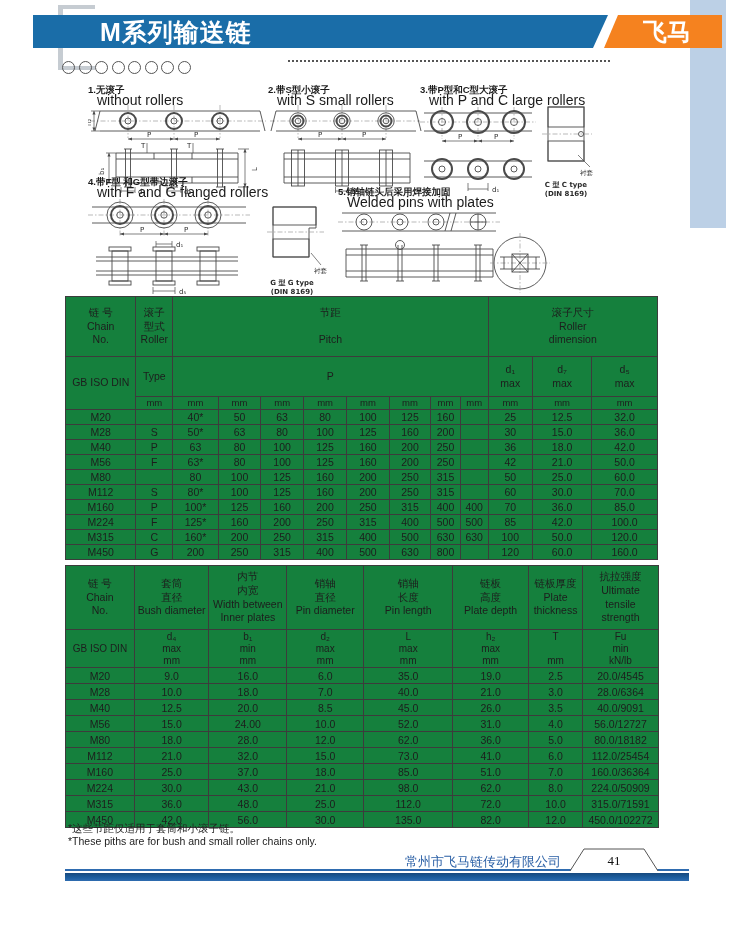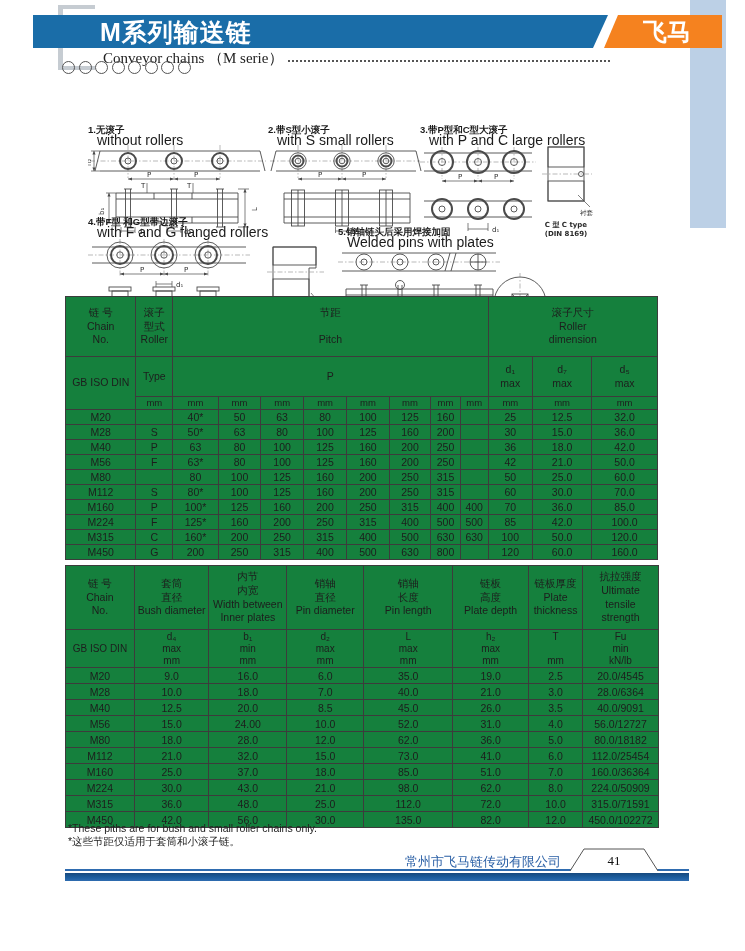--- a/index.html
+++ b/index.html
@@ -19,21 +19,21 @@
              font-size:24px;font-weight:bold;line-height:29px;}
   .strip{position:absolute;left:690px;top:0;width:36px;height:228px;background:#bcd0e6;z-index:0;}
   .subtitle{position:absolute;left:103px;top:49px;font-family:"Liberation Serif",serif;
             font-size:15px;color:#222222;}
   .dotline{position:absolute;left:288px;top:52px;width:322px;height:8px;border-bottom:2px dotted #555555;}
   .circles{position:absolute;left:62px;top:61px;display:flex;gap:3.5px;}
   .circles span{display:block;width:11px;height:11px;border:1.6px solid #555555;border-radius:50%;}
 
   
   .dwg{position:absolute;}
-  .dzh{font-size:9.5px;font-weight:600;color:#1b1b1b;line-height:11px;margin-top:40px;}
+  .dzh{font-size:9.5px;font-weight:600;color:#1b1b1b;line-height:11px;}
   .den{font-size:14px;color:#1b1b1b;line-height:10px;margin-left:9px;}
   svg text{font-family:"DejaVu Sans",sans-serif;font-size:7px;fill:#2a2a2a;}
   svg text.cap{font-size:7px;font-weight:bold;}
   svg text.sm{font-size:6.5px;}
   .ln{stroke:#4a4a4a;stroke-width:0.9;fill:none;}
   .thk{stroke-width:2;}
   .cl{stroke:#8a8a8a;stroke-width:0.6;stroke-dasharray:5 2 1.5 2;fill:none;}
   .dim{stroke:#4a4a4a;stroke-width:0.7;fill:none;}
   .ah{fill:#4a4a4a;stroke:none;}
 
@@ -75,21 +75,20 @@
 </svg>
 
 <div class="page">
 
   <div class="strip"></div>
   <div class="bracket"></div>
   <div class="band-blue"></div>
   <div class="band-orange"></div>
   <div class="band-title">M系列输送链</div>
   <div class="logo-text">飞马</div>
-  <div class="subtitle">Conveyor chains （M serie）</div>
   <div class="dotline"></div>
   <div class="circles">
     <span></span>
       <span></span>
       <span></span>
       <span></span>
       <span></span>
       <span></span>
       <span></span>
       <span></span>
@@ -641,22 +640,22 @@
           <td>30.0</td>
           <td>135.0</td>
           <td>82.0</td>
           <td>12.0</td>
           <td>450.0/102272</td>
         </tr>
       </tbody>
   </table>
 
   <div class="footnote">
+    <div>*这些节距仅适用于套筒和小滚子链。</div>
     <div>*These piths are for bush and small roller chains only.</div>
-    <div>*这些节距仅适用于套筒和小滚子链。</div>
   </div>
 
   <div class="foot-zh">常州市飞马链传动有限公司</div>
   <div class="foot-line"></div>
   <div class="foot-bar"></div>
   <svg class="pageno" width="92" height="24" viewBox="0 0 92 24">
     <path d="M2,23 L16,1 H76 L90,23" fill="#ffffff" stroke="#555555" stroke-width="1"></path>
     <text x="46" y="17" text-anchor="middle" style="font-family:'Liberation Serif',serif;font-size:13px;fill:#111;">41</text>
   </svg>
 

